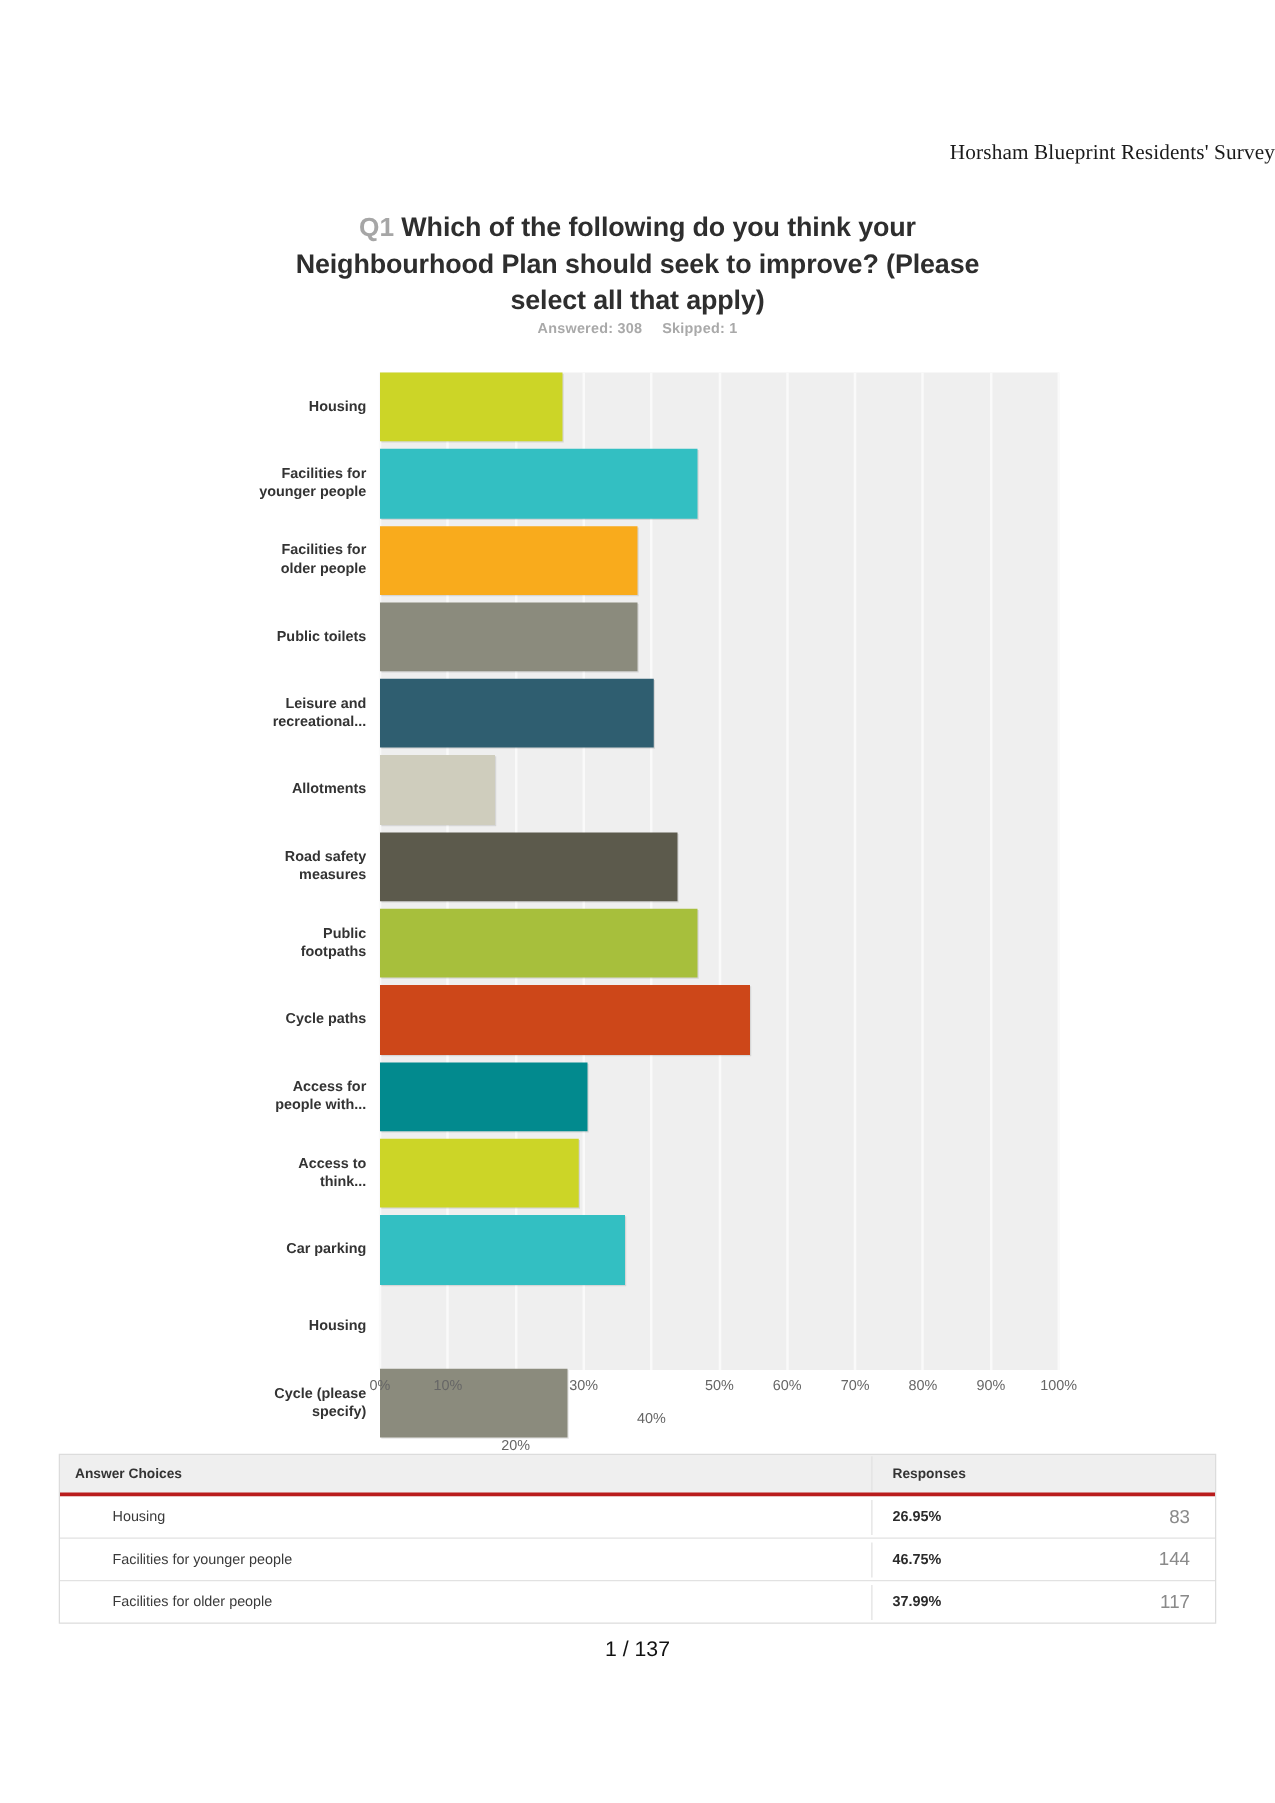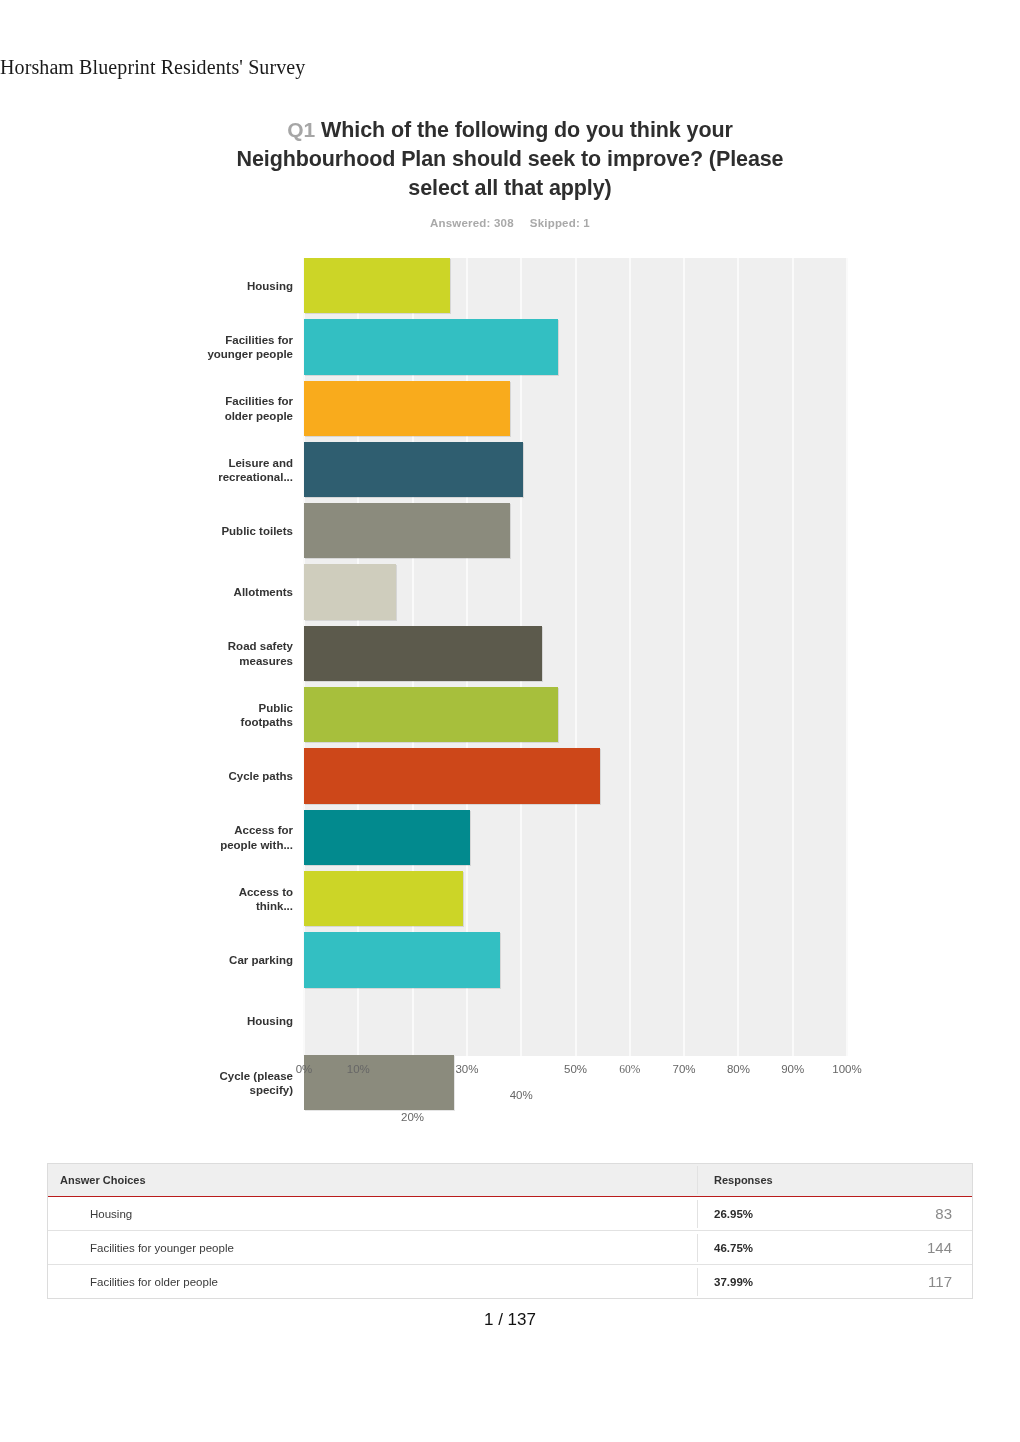--- a/index.html
+++ b/index.html
@@ -14,25 +14,25 @@
     overflow: hidden;
   }
 
   .page {
     width: 1020px; height: 1442px;
     position: relative;
   }
 
   
   .survey-title {
-    text-align: left;
+    text-align: right;
     font-family: "Liberation Serif", serif;
-    font-size: 20px;
+    font-size: 17px;
     color: #1a1a1a;
-    padding-top: 56px;
+    padding-top: 112px;
     letter-spacing: 0.1px;
   }
 
   .question-block {
     width: 560px;
     margin: 36px auto 0 auto;
     text-align: center;
   }
   .question-line {
     font-size: 21.5px;
@@ -41,21 +41,21 @@
     line-height: 29px;
     letter-spacing: -0.1px;
   }
   .qnum {
     color: #a6a6a6;
     font-weight: bold;
     font-size: 21px;
     margin-right: 6px;
   }
   .counts {
-    margin-top: 14px;
+    margin-top: 2px;
     font-size: 11.5px;
     font-weight: bold;
     color: #a9a9a9;
     letter-spacing: 0.2px;
   }
   .counts .gap { display: inline-block; width: 16px; }
 
   
   .chart {
     position: relative;
@@ -140,21 +140,21 @@
   }
   .trow {
     display: flex;
     border-bottom: 1px solid #e2e2e2;
     min-height: 33px;
     align-items: center;
   }
   .trow:last-child { border-bottom: none; }
   .thead {
     background: #efefef;
-    border-bottom: 1px solid #b91c1c;
+    border-bottom: 3px solid #b91c1c;
   }
   .c-choice {
     flex: 0 0 650px;
     padding: 8px 12px;
     font-size: 11.5px;
     color: #3a3a3a;
     border-right: 1px solid #e2e2e2;
   }
   .thead .c-choice {
     font-weight: bold;
@@ -243,30 +243,30 @@
             </div>
             <div class="row">
               <div class="row-label">
                 <div>Facilities for</div>
                 <div>older people</div>
               </div>
               <div class="bar" style="width: 37.99%; background: rgb(249, 171, 28);"></div>
             </div>
             <div class="row">
               <div class="row-label">
+                <div>Public toilets</div>
+              </div>
+              <div class="bar" style="width: 37.99%; background: rgb(139, 139, 125);"></div>
+            </div>
+            <div class="row">
+              <div class="row-label">
                 <div>Leisure and</div>
                 <div>recreational...</div>
               </div>
               <div class="bar" style="width: 40.26%; background: rgb(47, 94, 112);"></div>
-            </div>
-            <div class="row">
-              <div class="row-label">
-                <div>Public toilets</div>
-              </div>
-              <div class="bar" style="width: 37.99%; background: rgb(139, 139, 125);"></div>
             </div>
             <div class="row">
               <div class="row-label">
                 <div>Allotments</div>
               </div>
               <div class="bar" style="width: 16.88%; background: rgb(207, 205, 189);"></div>
             </div>
             <div class="row">
               <div class="row-label">
                 <div>Road safety</div>
@@ -321,21 +321,21 @@
             </div>
           </div>
       </div>
       <div class="axis" id="x-axis">
           <div class="tick" style="left: 0%;">0%</div>
           <div class="tick" style="left: 10%;">10%</div>
           <div class="tick" style="left: 20%; margin-top: 48px;">20%</div>
           <div class="tick" style="left: 30%;">30%</div>
           <div class="tick" style="left: 40%; margin-top: 26px;">40%</div>
           <div class="tick" style="left: 50%;">50%</div>
-          <div class="tick" style="left: 60%; font-family: Liberation Serif, serif;">60%</div>
+          <div class="tick" style="left: 60%;">60%</div>
           <div class="tick" style="left: 70%;">70%</div>
           <div class="tick" style="left: 80%;">80%</div>
           <div class="tick" style="left: 90%;">90%</div>
           <div class="tick" style="left: 100%;">100%</div>
         </div>
     </div>
   </div>
 
   <div class="table-wrap">
     <div class="trow thead">

